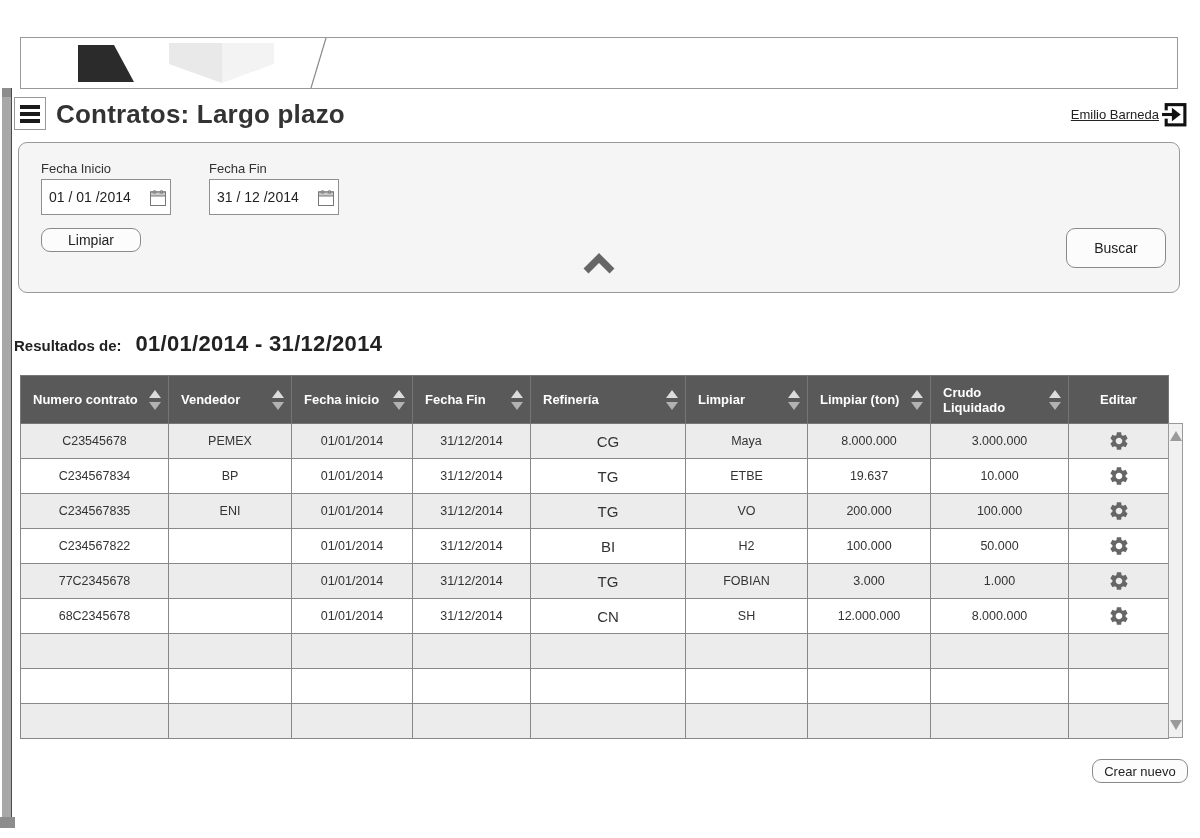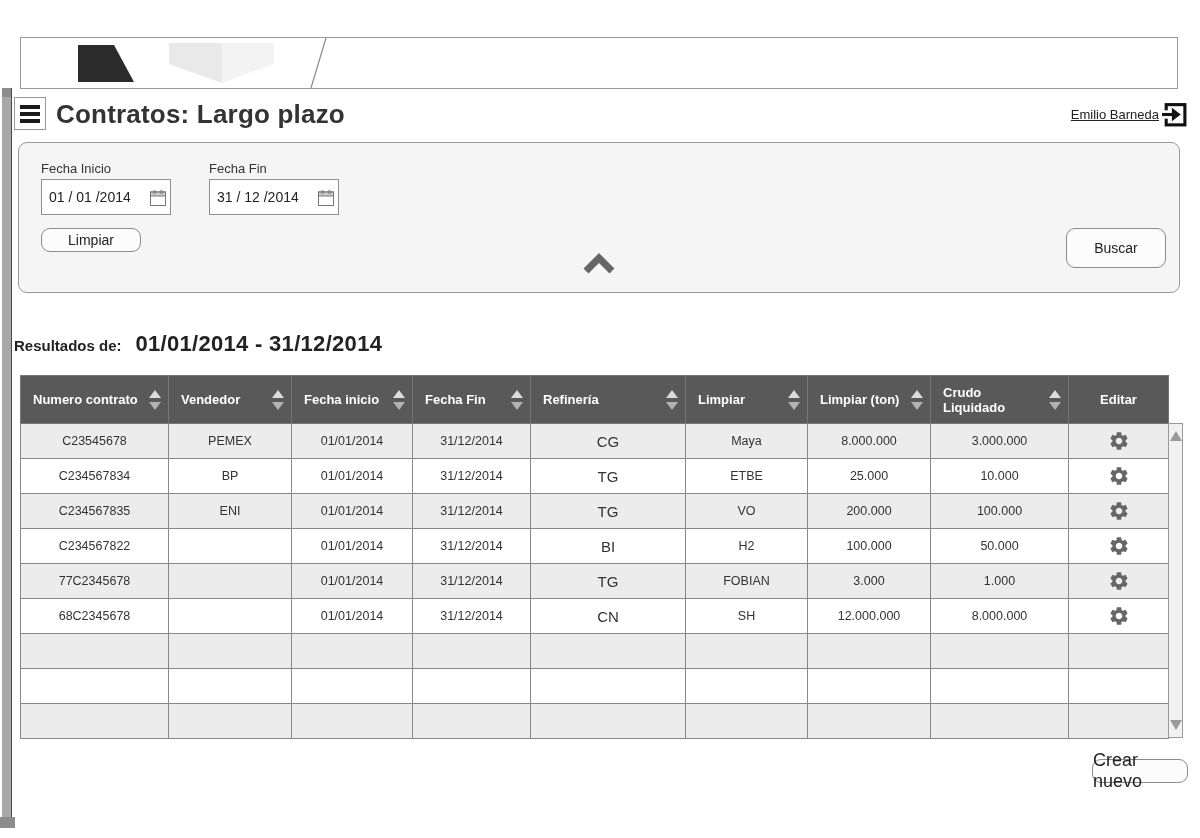--- a/index.html
+++ b/index.html
@@ -73,21 +73,21 @@
   tbody tr:nth-child(even) td{background:#fff;}
   .gear{display:inline-block;vertical-align:middle;cursor:pointer;}
 
   
   .table-scrollbar{position:absolute;left:1168px;top:423px;width:15px;height:315px;background:#f1f1f1;border:1px solid #999;}
   .table-scrollbar .tri-up{position:absolute;top:7px;left:50%;transform:translateX(-50%);width:0;height:0;
     border-left:6px solid transparent;border-right:6px solid transparent;border-bottom:10px solid #9a9a9a;cursor:pointer;}
   .table-scrollbar .tri-down{position:absolute;bottom:7px;left:50%;transform:translateX(-50%);width:0;height:0;
     border-left:6px solid transparent;border-right:6px solid transparent;border-top:10px solid #9a9a9a;cursor:pointer;}
 
-  .btn-crear{position:absolute;left:1092px;top:759px;width:96px;height:24px;font-size:18px;}
+  .btn-crear{position:absolute;left:1092px;top:759px;width:96px;height:24px;font-size:13px;}
 </style>
 </head>
 <body>
 
 <div class="page">
 
   <div class="banner">
     <svg viewBox="0 0 1156 50">
       <polygon points="57,7 93,7 113,44 57,44" fill="#2b2b2b"></polygon>
       <polygon points="148,5 201,5 201,45 148,26" fill="#e9e9e9"></polygon>
@@ -218,21 +218,21 @@
                 <path fill="#666" d="M19.14 12.94c.04-.3.06-.61.06-.94 0-.32-.02-.64-.07-.94l2.03-1.58c.18-.14.23-.41.12-.61l-1.92-3.32c-.12-.22-.37-.29-.59-.22l-2.39.96c-.5-.38-1.03-.7-1.62-.94l-.36-2.54c-.04-.24-.24-.41-.48-.41h-3.84c-.24 0-.43.17-.47.41l-.36 2.54c-.59.24-1.13.57-1.62.94l-2.39-.96c-.22-.08-.47 0-.59.22L2.74 8.87c-.12.21-.08.47.12.61l2.03 1.58c-.05.3-.09.63-.09.94s.02.64.07.94l-2.03 1.58c-.18.14-.23.41-.12.61l1.92 3.32c.12.22.37.29.59.22l2.39-.96c.5.38 1.03.7 1.62.94l.36 2.54c.05.24.24.41.48.41h3.84c.24 0 .44-.17.47-.41l.36-2.54c.59-.24 1.13-.56 1.62-.94l2.39.96c.22.08.47 0 .59-.22l1.92-3.32c.12-.22.07-.47-.12-.61l-2.01-1.58zM12 15.6c-1.98 0-3.6-1.62-3.6-3.6s1.62-3.6 3.6-3.6 3.6 1.62 3.6 3.6-1.62 3.6-3.6 3.6z"></path>
               </svg></td>
           </tr>
           <tr>
             <td>C234567834</td>
             <td>BP</td>
             <td>01/01/2014</td>
             <td>31/12/2014</td>
             <td>TG</td>
             <td>ETBE</td>
-            <td>25.000</td>
+            <td>19.637</td>
             <td>10.000</td>
             <td><svg class="gear" width="22" height="22" viewBox="0 0 24 24">
                 <path fill="#666" d="M19.14 12.94c.04-.3.06-.61.06-.94 0-.32-.02-.64-.07-.94l2.03-1.58c.18-.14.23-.41.12-.61l-1.92-3.32c-.12-.22-.37-.29-.59-.22l-2.39.96c-.5-.38-1.03-.7-1.62-.94l-.36-2.54c-.04-.24-.24-.41-.48-.41h-3.84c-.24 0-.43.17-.47.41l-.36 2.54c-.59.24-1.13.57-1.62.94l-2.39-.96c-.22-.08-.47 0-.59.22L2.74 8.87c-.12.21-.08.47.12.61l2.03 1.58c-.05.3-.09.63-.09.94s.02.64.07.94l-2.03 1.58c-.18.14-.23.41-.12.61l1.92 3.32c.12.22.37.29.59.22l2.39-.96c.5.38 1.03.7 1.62.94l.36 2.54c.05.24.24.41.48.41h3.84c.24 0 .44-.17.47-.41l.36-2.54c.59-.24 1.13-.56 1.62-.94l2.39.96c.22.08.47 0 .59-.22l1.92-3.32c.12-.22.07-.47-.12-.61l-2.01-1.58zM12 15.6c-1.98 0-3.6-1.62-3.6-3.6s1.62-3.6 3.6-3.6 3.6 1.62 3.6 3.6-1.62 3.6-3.6 3.6z"></path>
               </svg></td>
           </tr>
           <tr>
             <td>C234567835</td>
             <td>ENI</td>
             <td>01/01/2014</td>
             <td>31/12/2014</td>

